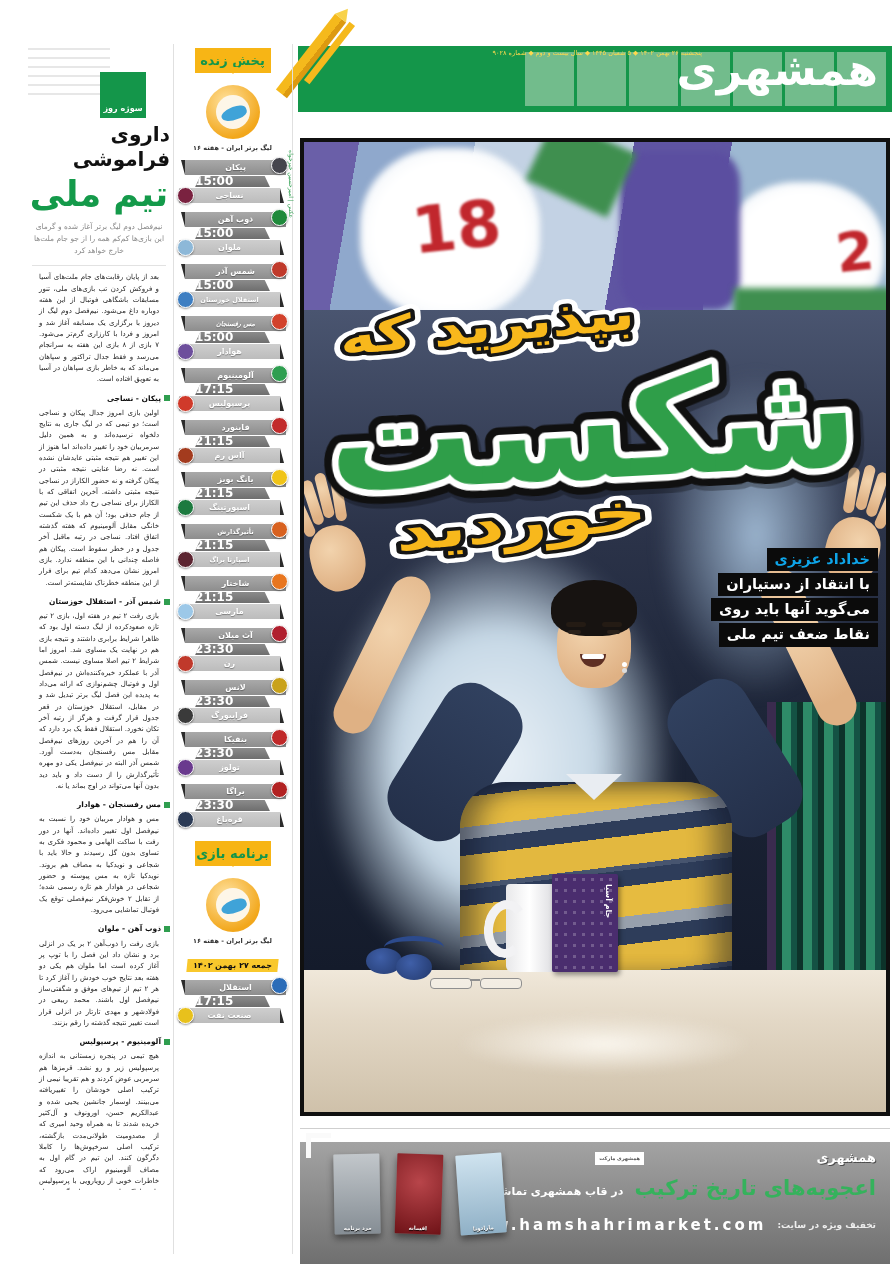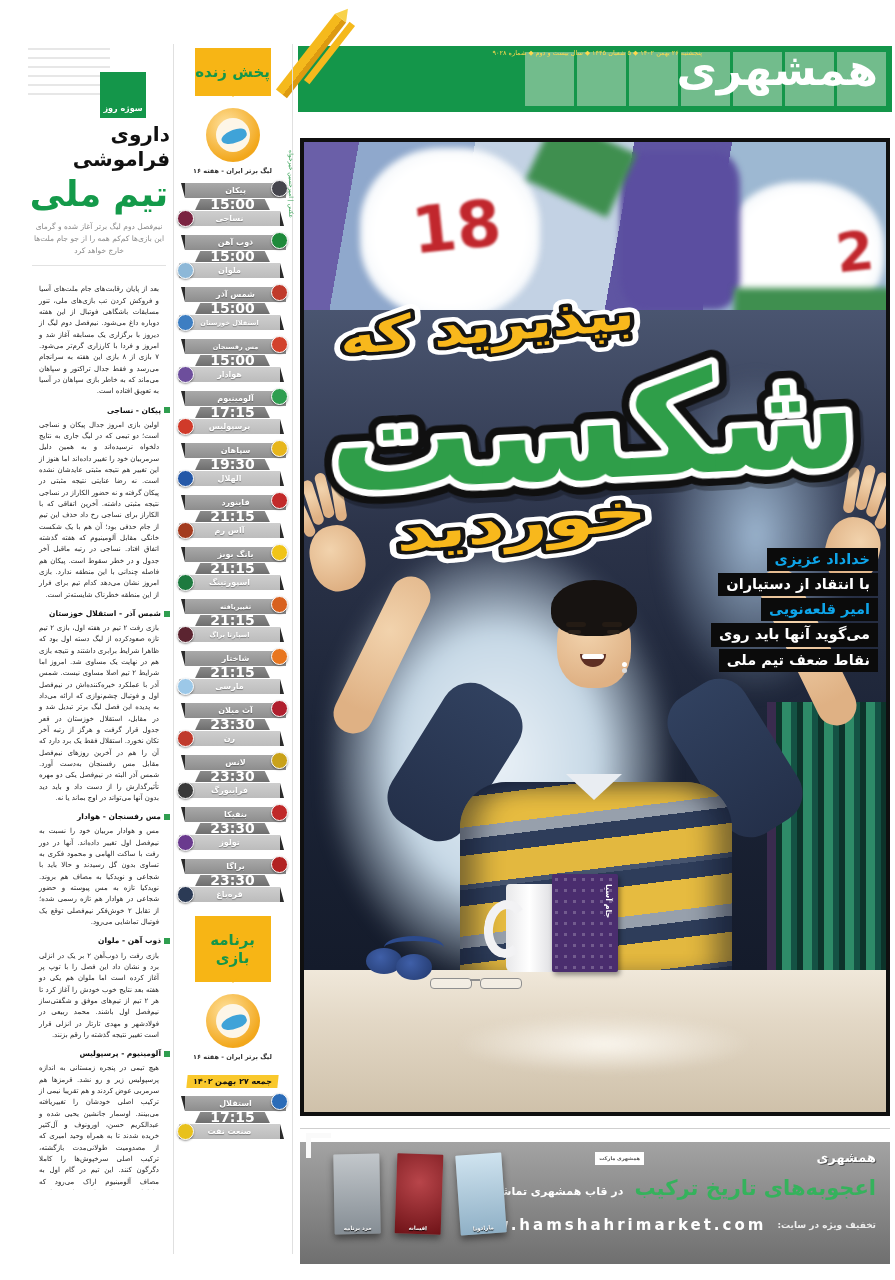--- a/index.html
+++ b/index.html
@@ -20,30 +20,30 @@
   
   .col-article{position:absolute;left:28px;top:44px;width:142px;height:1146px;overflow:hidden;}
   .ghost{position:absolute;left:0;top:4px;width:82px;height:54px;
          background:repeating-linear-gradient(180deg,#e7e7e7 0 1.5px,transparent 1.5px 9px);}
   .kicker{position:absolute;right:24px;top:28px;width:46px;height:46px;background:#14964a;color:#fff;
           font-size:8px;font-weight:bold;display:flex;align-items:flex-end;justify-content:center;padding-bottom:5px;box-sizing:border-box;}
   .kicker::after{content:"";position:absolute;bottom:-6px;right:8px;border:6px solid transparent;border-top-color:#14964a;border-left:none;}
   .headline-wrap{margin-top:78px;text-align:center;}
   .h-black{font-size:20px;font-weight:bold;color:#111;line-height:1.25;text-align:right;}
   .h-green{font-size:35px;font-weight:bold;color:#149a4a;line-height:1.15;margin-top:2px;}
-  .subhead{font-size:7.5px;color:#8a8a8a;text-align:center;margin:7px 4px 18px;line-height:1.6;border-bottom:1px solid #e2e2e2;padding-bottom:8px;}
+  .subhead{font-size:7.5px;color:#8a8a8a;text-align:center;margin:7px 4px 6px;line-height:1.6;border-bottom:1px solid #e2e2e2;padding-bottom:8px;}
   #article-body{font-size:7px;color:#222;text-align:justify;line-height:1.62;}
   #article-body p{margin:0 11px 7px;}
   .sec-h{margin:4px 0 3px;font-size:7.5px;color:#111;}
   .sq{display:inline-block;width:6px;height:6px;background:#2f9e4f;margin-left:3px;vertical-align:middle;}
 
   
   .vrule{position:absolute;top:44px;width:1px;height:1210px;background:#e0e0e0;}
   .rail{position:absolute;left:176px;top:48px;width:113px;}
-  .tag{background:#f7b515;color:#14964a;font-weight:bold;font-size:15px;text-align:center;width:76px;margin:0 auto 12px;padding:15px 0;position:relative;}
+  .tag{background:#f7b515;color:#14964a;font-weight:bold;font-size:13px;text-align:center;width:76px;margin:0 auto 12px;padding:5px 0;position:relative;}
   .tag::after{content:"";position:absolute;left:50%;bottom:-7px;margin-left:-6px;border:6px solid transparent;border-top:7px solid #f7b515;}
   .league-block{text-align:center;}
   .league-logo{width:54px;height:54px;border-radius:50%;margin:2px auto 5px;position:relative;}
   .league-logo .li1,.league-logo .li2{position:absolute;border-radius:50%;}
   .pgpl{background:radial-gradient(circle at 38% 32%,#ffe2a0,#f2a71b 72%);}
   .pgpl .li1{left:10px;top:10px;width:34px;height:34px;background:#fdf6e8;}
   .pgpl .li2{left:15px;top:22px;width:26px;height:13px;background:#3fa3d8;border-radius:50% 50% 40% 60%;transform:rotate(-22deg);}
   .afc{background:radial-gradient(circle at 40% 35%,#ffd98a,#ef9f16 75%);}
   .afc .li1{left:13px;top:13px;width:28px;height:28px;background:#fff;}
   .afc .li2{left:19px;top:17px;width:16px;height:16px;border:3px solid #2f6fb2;border-left-color:transparent;transform:rotate(30deg);background:transparent;}
@@ -56,21 +56,21 @@
   .banner{position:relative;height:15px;display:flex;align-items:center;justify-content:center;}
   .banner.home{background:linear-gradient(180deg,#a9a9a9,#8d8d8d);margin-left:6px;}
   .banner.away{background:linear-gradient(180deg,#cecece,#bcbcbc);margin-right:6px;margin-top:1px;}
   .banner.home::before{content:"";position:absolute;left:-4px;top:0;border-top:15px solid #2b2b2b;border-left:4px solid transparent;}
   .banner.away::before{content:"";position:absolute;right:-4px;top:0;border-bottom:15px solid #2b2b2b;border-right:4px solid transparent;}
   .tname{font-size:8px;font-weight:bold;color:#fff;text-shadow:0 1px 1px rgba(0,0,0,.35);white-space:nowrap;}
   .tlogo{position:absolute;width:15px;height:15px;border-radius:50%;border:1.5px solid #fff;box-shadow:0 1px 2px rgba(0,0,0,.4);top:-3px;}
   .banner.home .tlogo{right:-2px;}
   .banner.away .tlogo{left:-2px;top:-1px;}
   .mtime{width:70%;margin:1px auto 0;height:11px;line-height:11px;background:linear-gradient(180deg,#8b8b8b,#6e6e6e);
-         color:#fff;font-size:14px;font-weight:bold;text-align:center;direction:ltr;
+         color:#fff;font-size:12px;font-weight:bold;text-align:left;direction:ltr;
          clip-path:polygon(7% 0,93% 0,100% 100%,0 100%);}
 
   
   .photo{position:absolute;left:300px;top:138px;width:582px;height:970px;border:4px solid #101010;background:#1c2436;overflow:hidden;}
   .tv-band{position:absolute;top:0;left:0;width:100%;height:168px;
     background:linear-gradient(100deg,#6a5fa8 0 9%,#8fa8cc 9% 28%,#c3d2e4 28% 54%,#5f55a2 54% 70%,#9db8d2 70% 100%);}
   .blur{filter:blur(3px);position:absolute;}
   .jersey{background:radial-gradient(#ffffff 60%,#dfe8f2);border-radius:45%;}
   .tv-num{font-weight:bold;color:#c1272d;filter:blur(1px);transform:rotate(-6deg);position:absolute;font-size:64px;}
   .green-blob{background:#3f8f4f;}
@@ -242,21 +242,21 @@
           <span class="tlogo" style="background: rgb(192, 58, 43);"></span>
         </div>
         <div class="mtime">15:00</div>
         <div class="banner away">
           <span class="tlogo" style="background: rgb(61, 126, 194);"></span>
           <span class="tname" style="font-size: 6.5px;">استقلال خوزستان</span>
         </div>
       </div>
       <div class="match">
         <div class="banner home">
-          <span class="tname" style="font-size: 6.5px;">مس رفسنجان</span>
+          <span class="tname" style="font-size: 6.5px; font-style: italic;">مس رفسنجان</span>
           <span class="tlogo" style="background: rgb(210, 66, 44);"></span>
         </div>
         <div class="mtime">15:00</div>
         <div class="banner away">
           <span class="tlogo" style="background: rgb(109, 78, 156);"></span>
           <span class="tname">هوادار</span>
         </div>
       </div>
       <div class="match">
         <div class="banner home">
@@ -264,31 +264,20 @@
           <span class="tlogo" style="background: rgb(46, 158, 80);"></span>
         </div>
         <div class="mtime">17:15</div>
         <div class="banner away">
           <span class="tlogo" style="background: rgb(208, 58, 42);"></span>
           <span class="tname">پرسپولیس</span>
         </div>
       </div>
       <div class="match">
         <div class="banner home">
-          <span class="tname">سپاهان</span>
-          <span class="tlogo" style="background: rgb(231, 182, 28);"></span>
-        </div>
-        <div class="mtime">19:30</div>
-        <div class="banner away">
-          <span class="tlogo" style="background: rgb(36, 88, 168);"></span>
-          <span class="tname">الهلال</span>
-        </div>
-      </div>
-      <div class="match">
-        <div class="banner home">
           <span class="tname">فاینورد</span>
           <span class="tlogo" style="background: rgb(194, 43, 43);"></span>
         </div>
         <div class="mtime">21:15</div>
         <div class="banner away">
           <span class="tlogo" style="background: rgb(163, 59, 30);"></span>
           <span class="tname">آاس رم</span>
         </div>
       </div>
       <div class="match">
@@ -297,21 +286,21 @@
           <span class="tlogo" style="background: rgb(240, 196, 24);"></span>
         </div>
         <div class="mtime">21:15</div>
         <div class="banner away">
           <span class="tlogo" style="background: rgb(29, 122, 63);"></span>
           <span class="tname">اسپورتینگ</span>
         </div>
       </div>
       <div class="match">
         <div class="banner home">
-          <span class="tname" style="font-size: 6.5px;">تغییریافته</span>
+          <span class="tname" style="font-size: 6.5px;">تأثیرگذارش</span>
           <span class="tlogo" style="background: rgb(216, 97, 31);"></span>
         </div>
         <div class="mtime">21:15</div>
         <div class="banner away">
           <span class="tlogo" style="background: rgb(91, 36, 48);"></span>
           <span class="tname" style="font-size: 6.5px;">اسپارتا پراگ</span>
         </div>
       </div>
       <div class="match">
         <div class="banner home">
@@ -463,21 +452,20 @@
       <text x="287" y="150" text-anchor="middle" font-family="DejaVu Sans, sans-serif" font-weight="bold" font-size="142" textLength="530" lengthAdjust="spacingAndGlyphs" fill="#2f9e49" stroke="#ffffff" stroke-width="13" stroke-linejoin="round" paint-order="stroke">شکست</text>
     </svg>
     <svg id="hl-bot" class="hl" viewBox="0 0 286 92">
       <text x="143" y="64" text-anchor="middle" font-family="DejaVu Sans, sans-serif" font-weight="bold" font-size="52" textLength="252" lengthAdjust="spacingAndGlyphs" fill="none" stroke="#ffffff" stroke-width="16" stroke-linejoin="round">خوردید</text>
       <text x="143" y="64" text-anchor="middle" font-family="DejaVu Sans, sans-serif" font-weight="bold" font-size="52" textLength="252" lengthAdjust="spacingAndGlyphs" fill="#f8b81c" stroke="#161616" stroke-width="7" stroke-linejoin="round" paint-order="stroke">خوردید</text>
     </svg>
 
     <div id="sub-headline">
         <div class="shl"><span class="shl-s em">خداداد عزیزی</span></div>
         <div class="shl"><span class="shl-s">با انتقاد از دستیاران</span></div>
-        <div class="shl"><span class="shl-s em">امیر قلعه‌نویی</span></div>
         <div class="shl"><span class="shl-s">می‌گوید آنها باید روی</span></div>
         <div class="shl"><span class="shl-s">نقاط ضعف تیم ملی</span></div>
       </div>
   </div>
 
   <div class="credit">عکس | امیرحسین خیرخواه</div>
 
   <div class="rule-h"></div>
   <div class="ad">
     <div class="ad-corner"></div>

